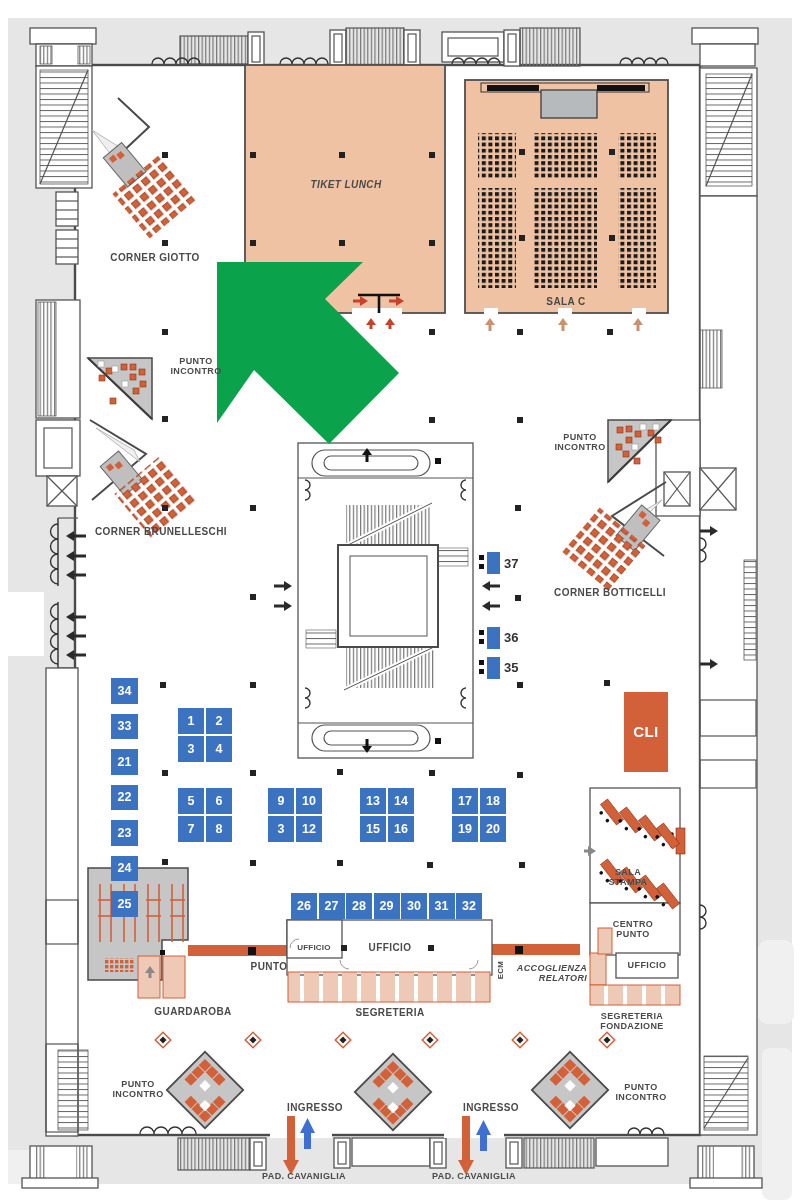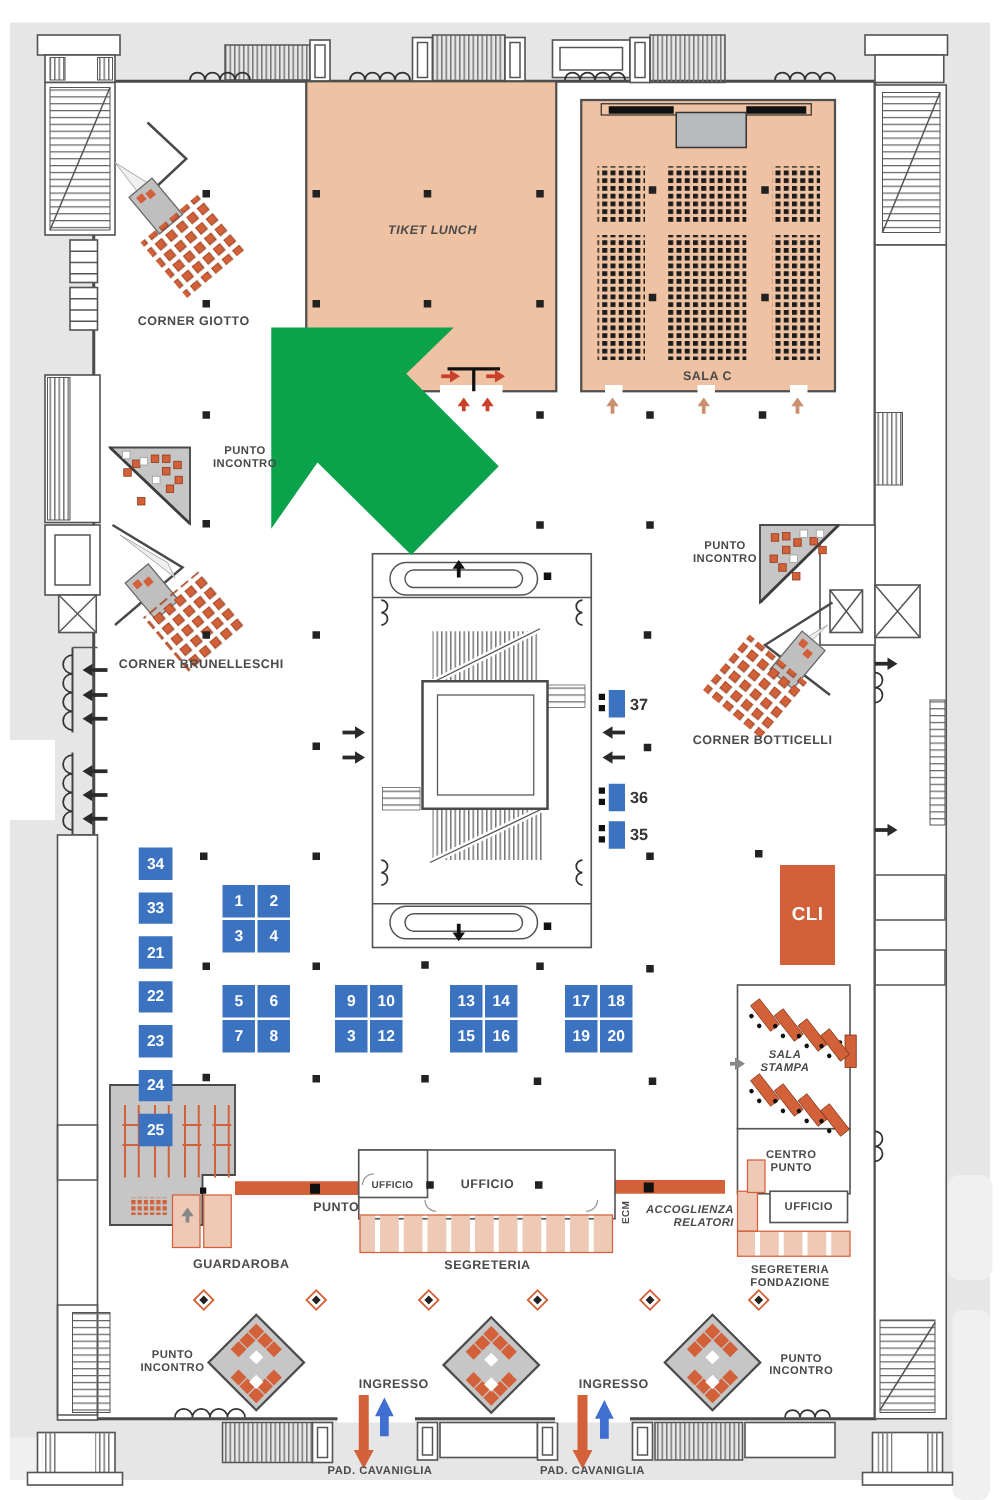--- a/index.html
+++ b/index.html
@@ -533,21 +533,21 @@
   <div>INCONTRO</div>
 </div>
 <div class="lbl s9" style="left:580px;top:442px;">
   <div>PUNTO</div>
   <div>INCONTRO</div>
 </div>
 <div class="lbl" style="left:161px;top:532px;">CORNER BRUNELLESCHI</div>
 <div class="lbl" style="left:610px;top:593px;text-align:center;">CORNER BOTTICELLI</div>
 <div class="lbl s13 white" style="left:646px;top:732px;">CLI</div>
 
-<div class="lbl s9" style="left:628px;top:849px;font-style:italic;">
+<div class="lbl s9" style="left:628px;top:877px;">
   <div>SALA</div>
   <div>STAMPA</div>
 </div>
 <div class="lbl s9" style="left:633px;top:929px;">
   <div>CENTRO</div>
   <div>PUNTO</div>
 </div>
 <div class="lbl s8" style="left:314px;top:948px;">UFFICIO</div>
 <div class="lbl" style="left:390px;top:948px;">UFFICIO</div>
 <div class="lbl s9" style="left:647px;top:966px;">UFFICIO</div>
@@ -609,17 +609,26 @@
   <div class="cellB">14</div>
   <div class="cellB">15</div>
   <div class="cellB">16</div>
 </div>
 <div class="stand-grid" style="left:452px;top:788px;">
   <div class="cellB">17</div>
   <div class="cellB">18</div>
   <div class="cellB">19</div>
   <div class="cellB">20</div>
 </div>
+<div class="stand-row">
+  <div class="cellB">26</div>
+  <div class="cellB">27</div>
+  <div class="cellB">28</div>
+  <div class="cellB">29</div>
+  <div class="cellB">30</div>
+  <div class="cellB">31</div>
+  <div class="cellB">32</div>
+</div>
 <div class="numlbl" style="left:504px;top:556px;">37</div>
 <div class="numlbl" style="left:504px;top:630px;">36</div>
 <div class="numlbl" style="left:504px;top:660px;">35</div>
 
 </div>
 
 </body></html>

